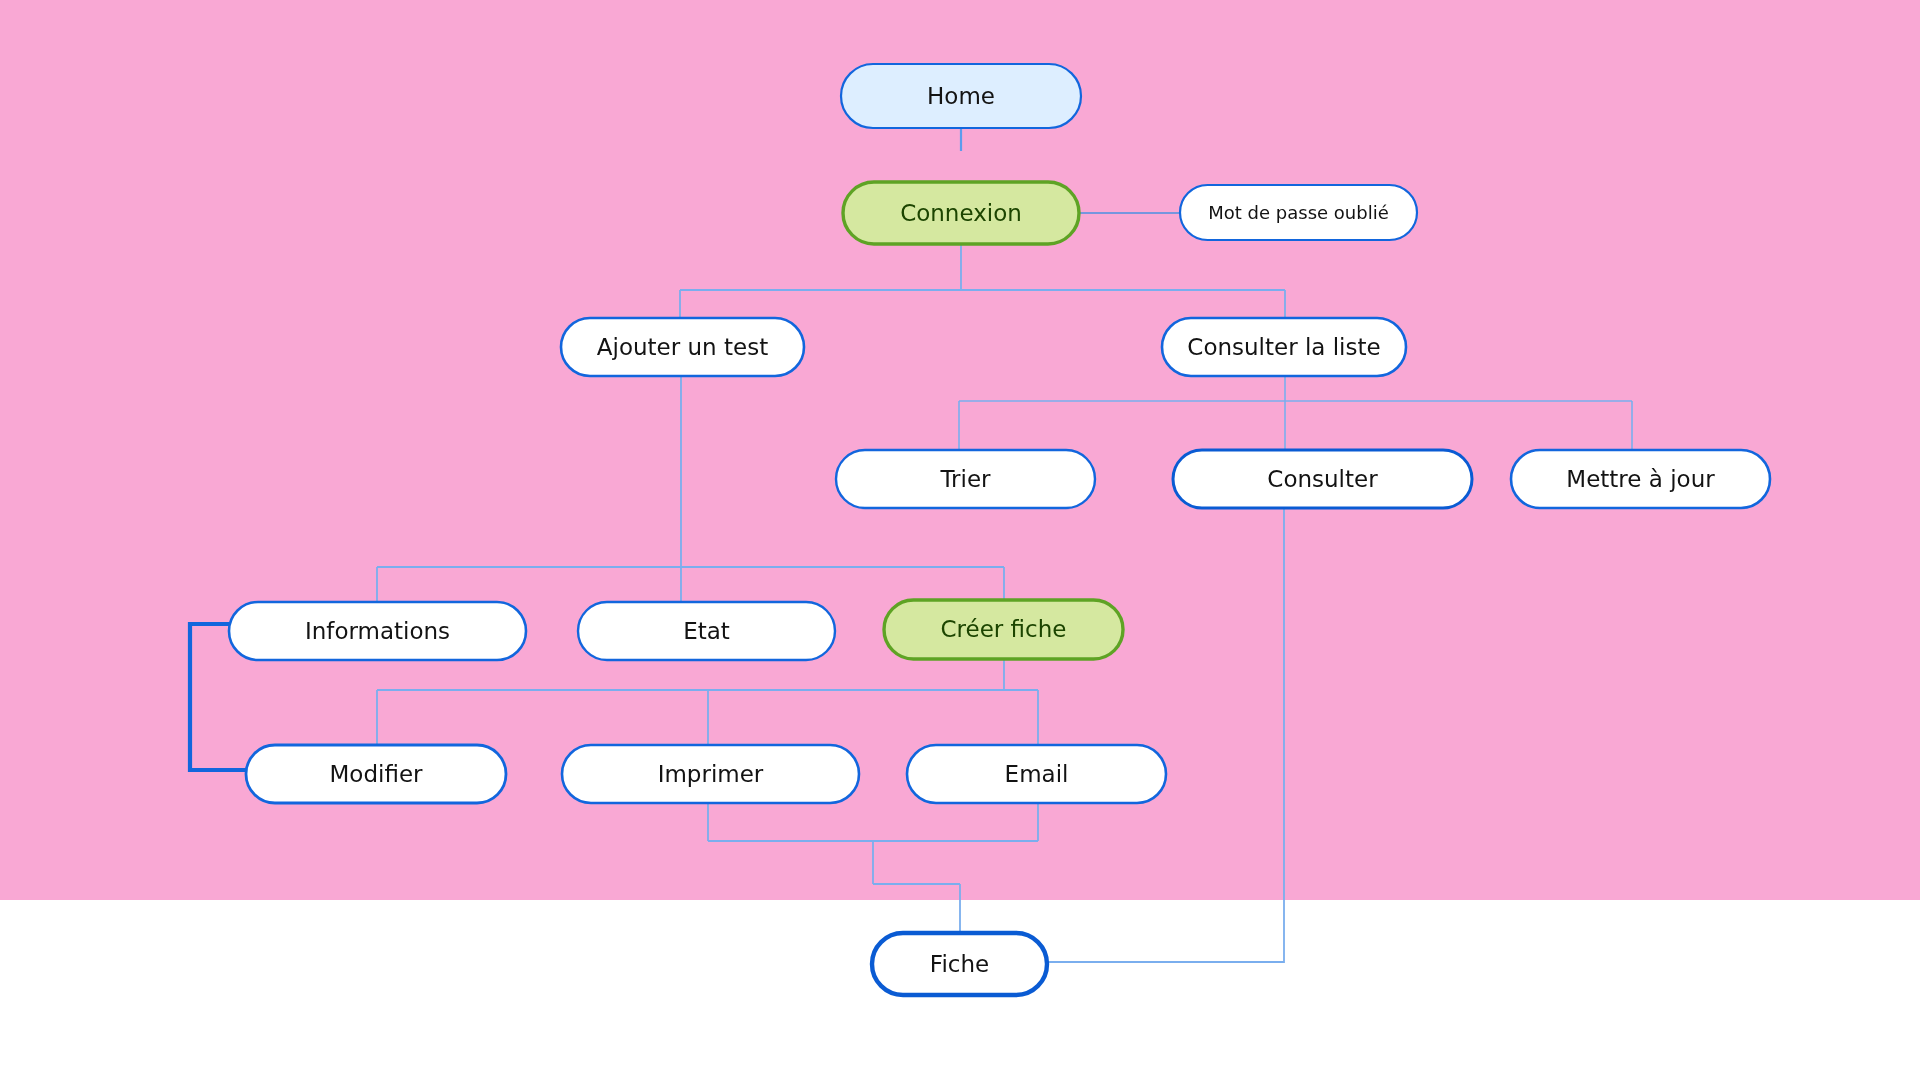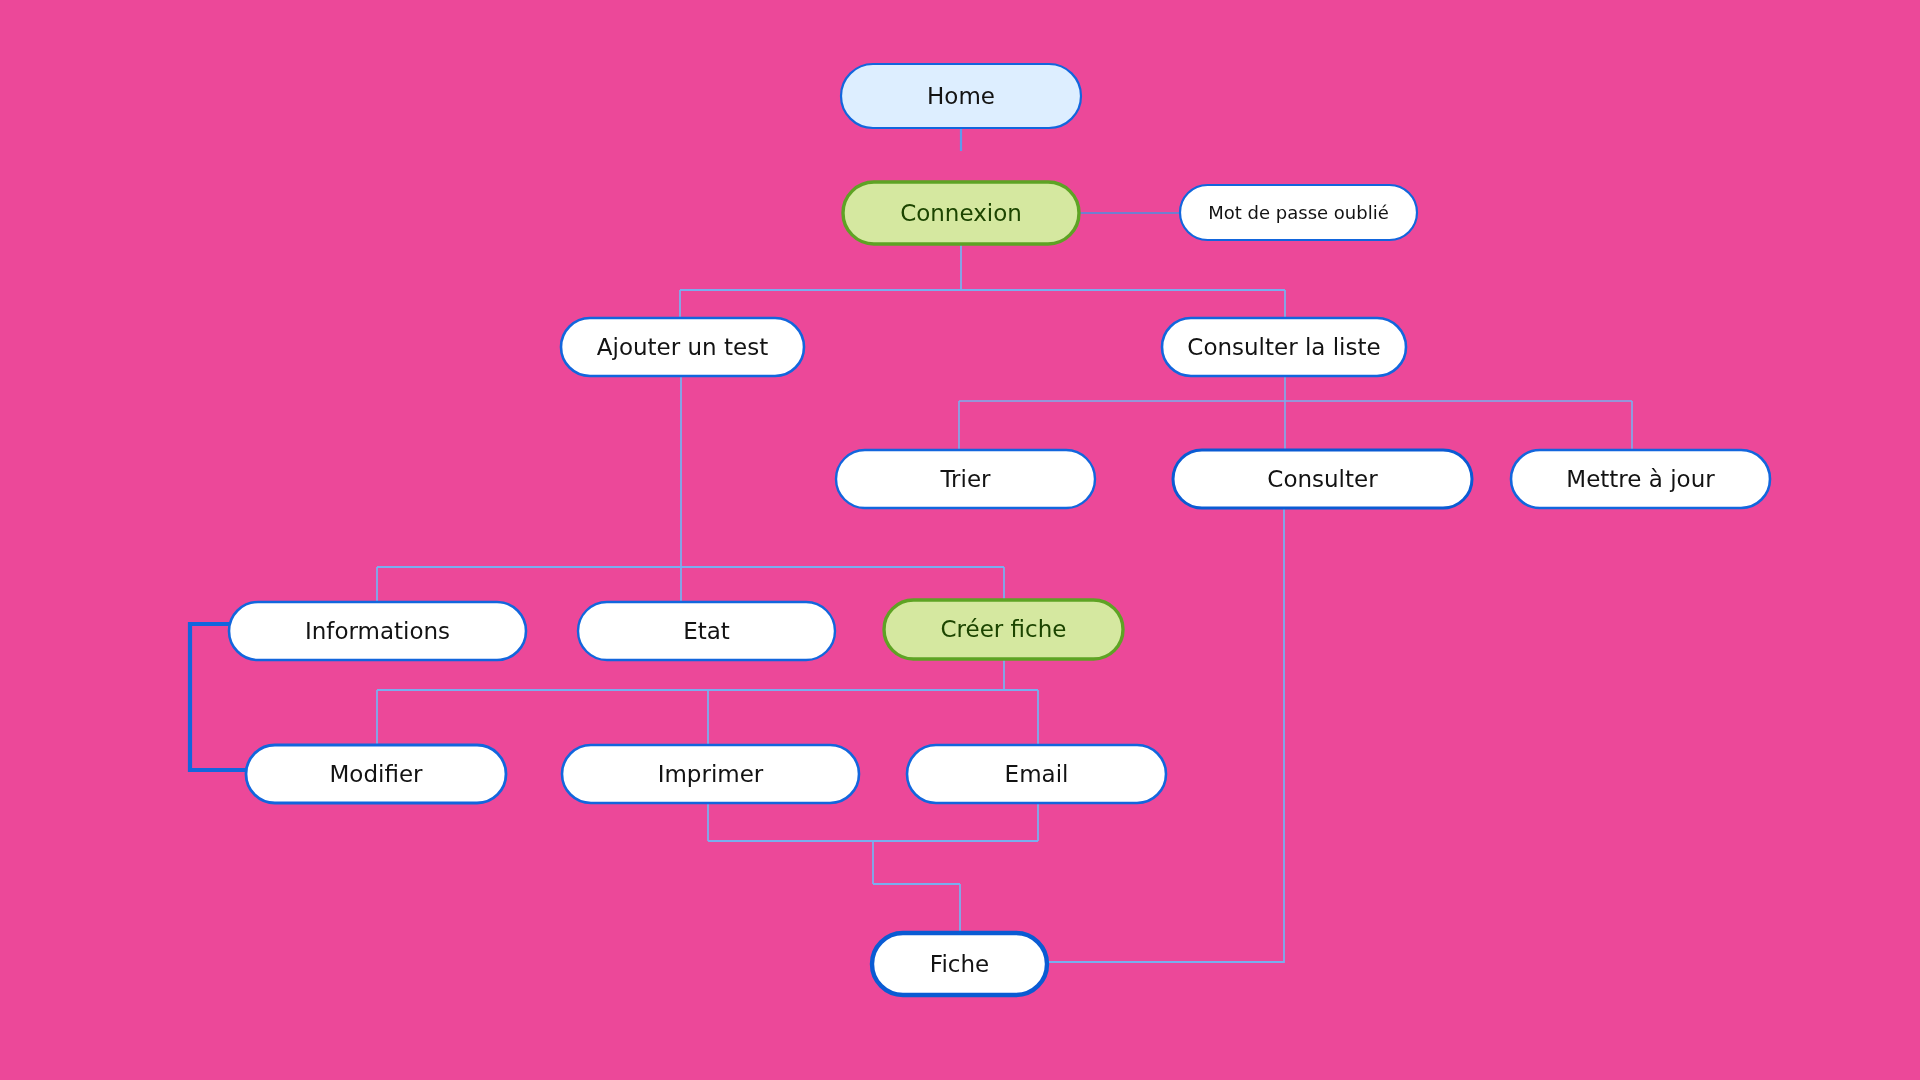--- a/index.html
+++ b/index.html
@@ -9,22 +9,22 @@
   }
   body {
     width: 1920px;
     height: 1080px;
     font-family: "DejaVu Sans", "Liberation Sans", sans-serif;
     overflow: hidden;
   }
   #diagram-root {
     position: relative;
     width: 1920px;
-    height: 1080px;
-    background: #ec4899;
+    height: 900px;
+    background: #f9a8d4;
   }
   svg#flow {
     position: absolute;
     left: 0;
     top: 0;
     width: 1920px;
     height: 1080px;
     display: block;
   }
   .node-text {

